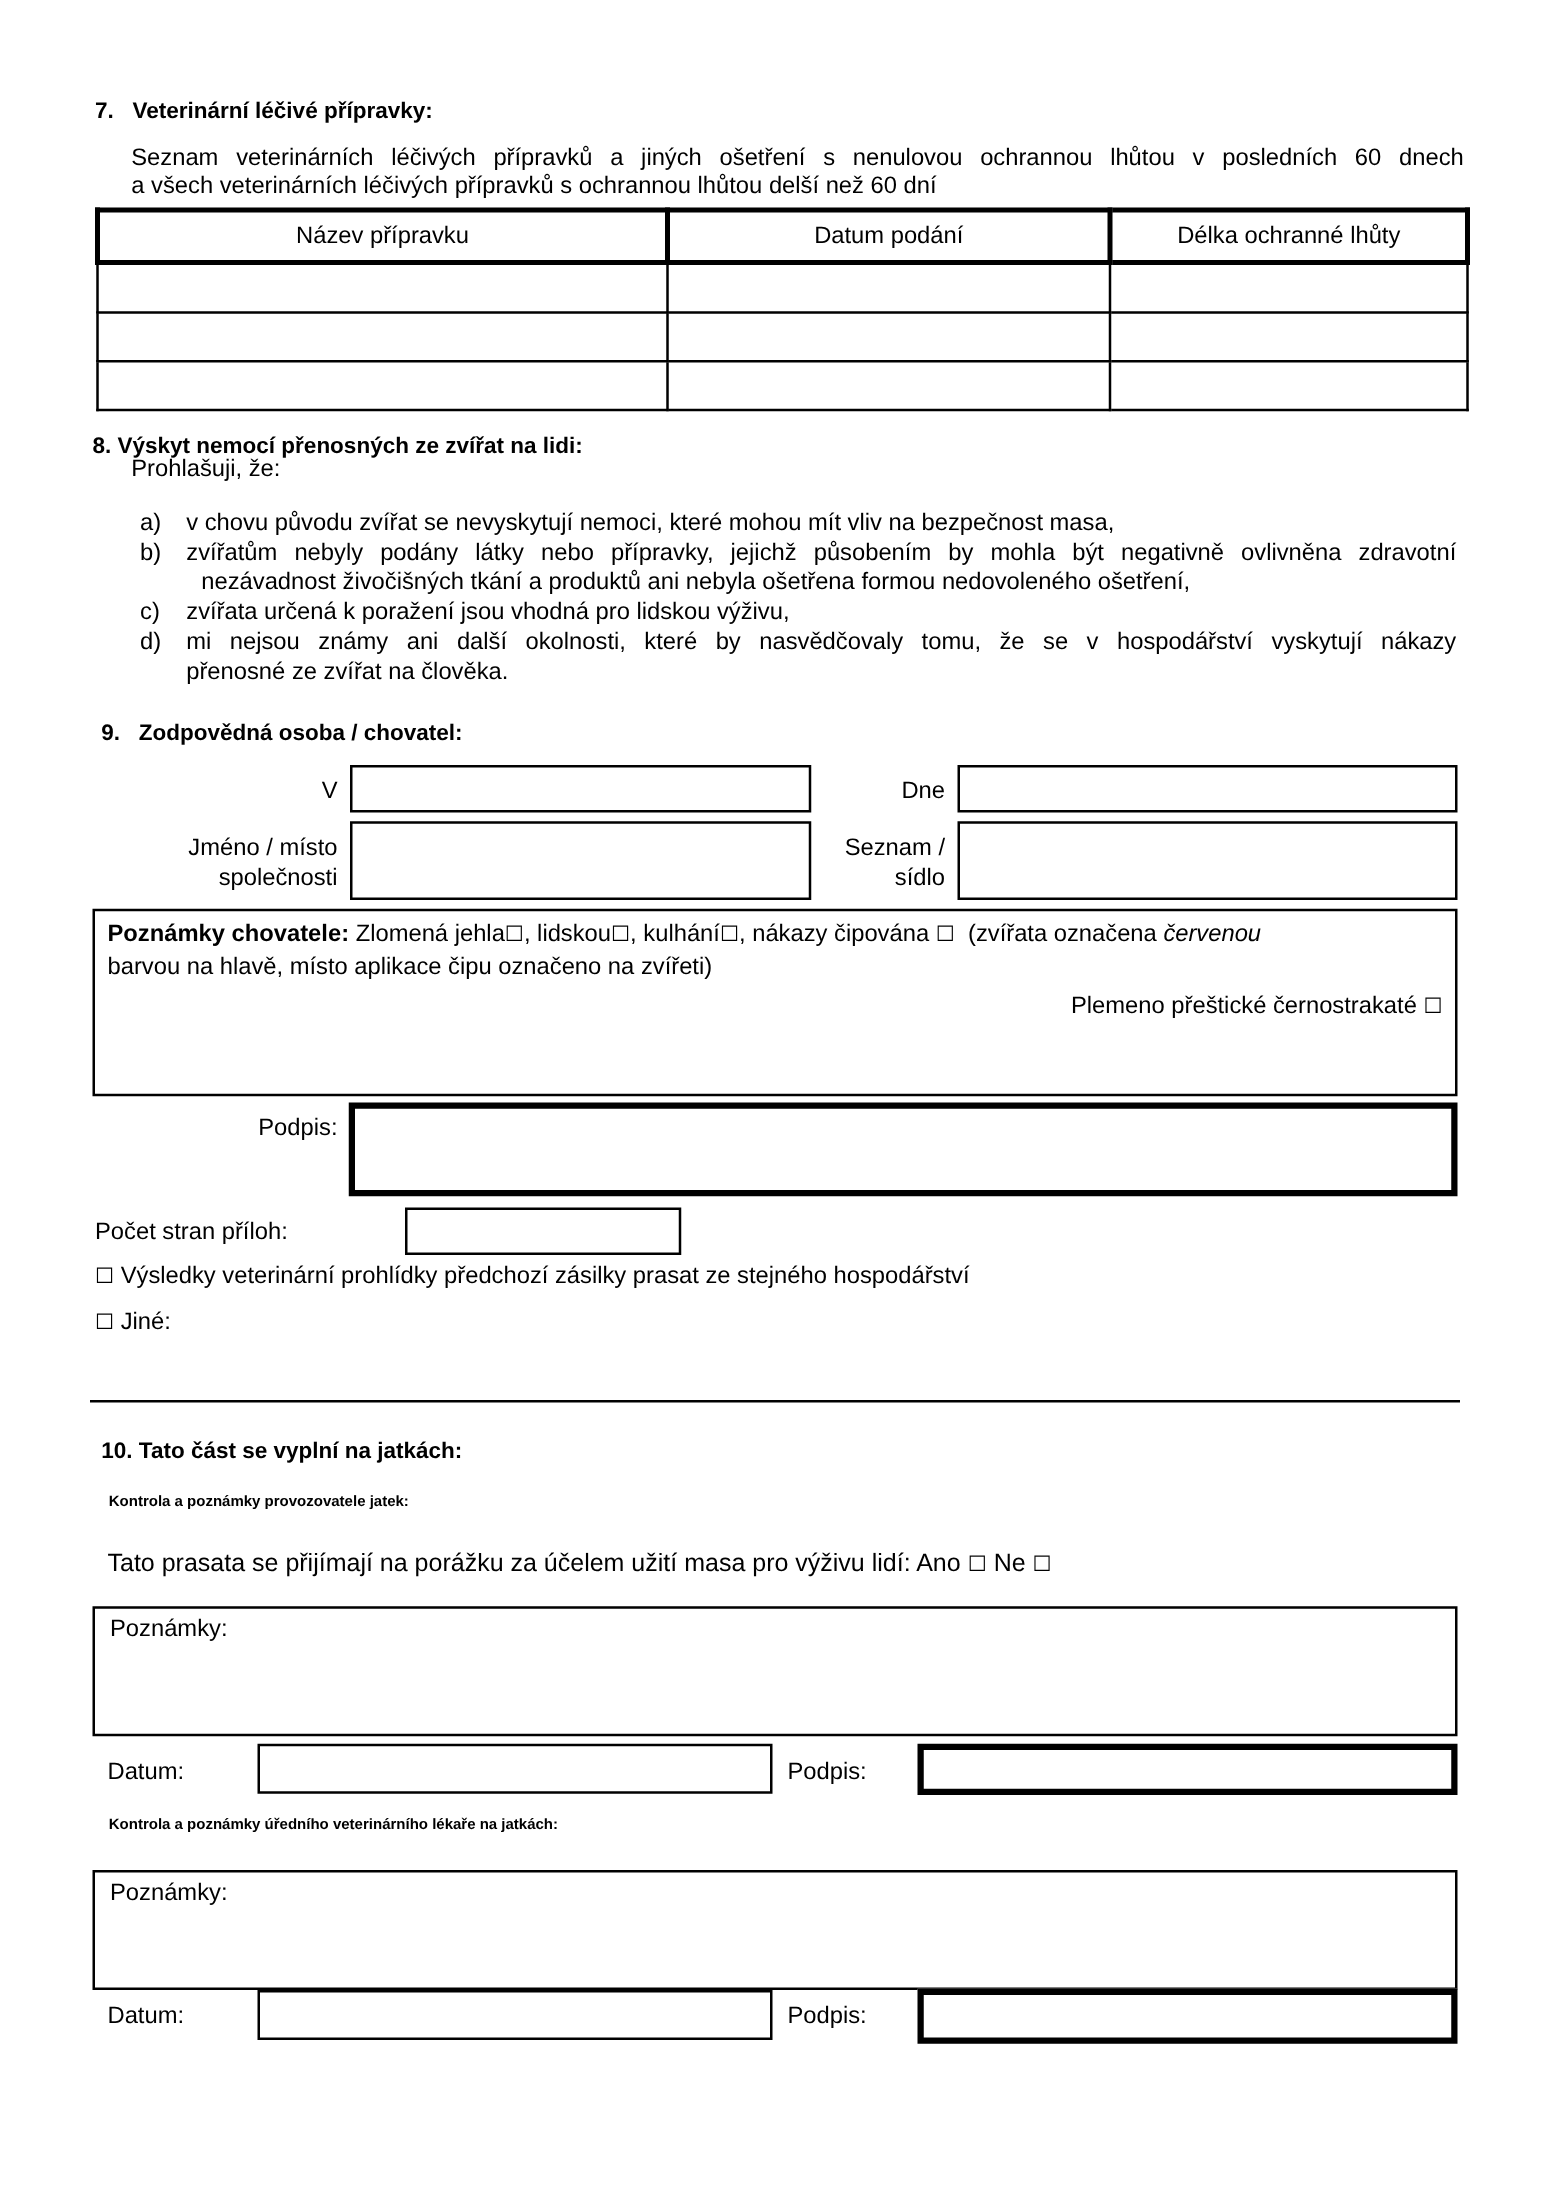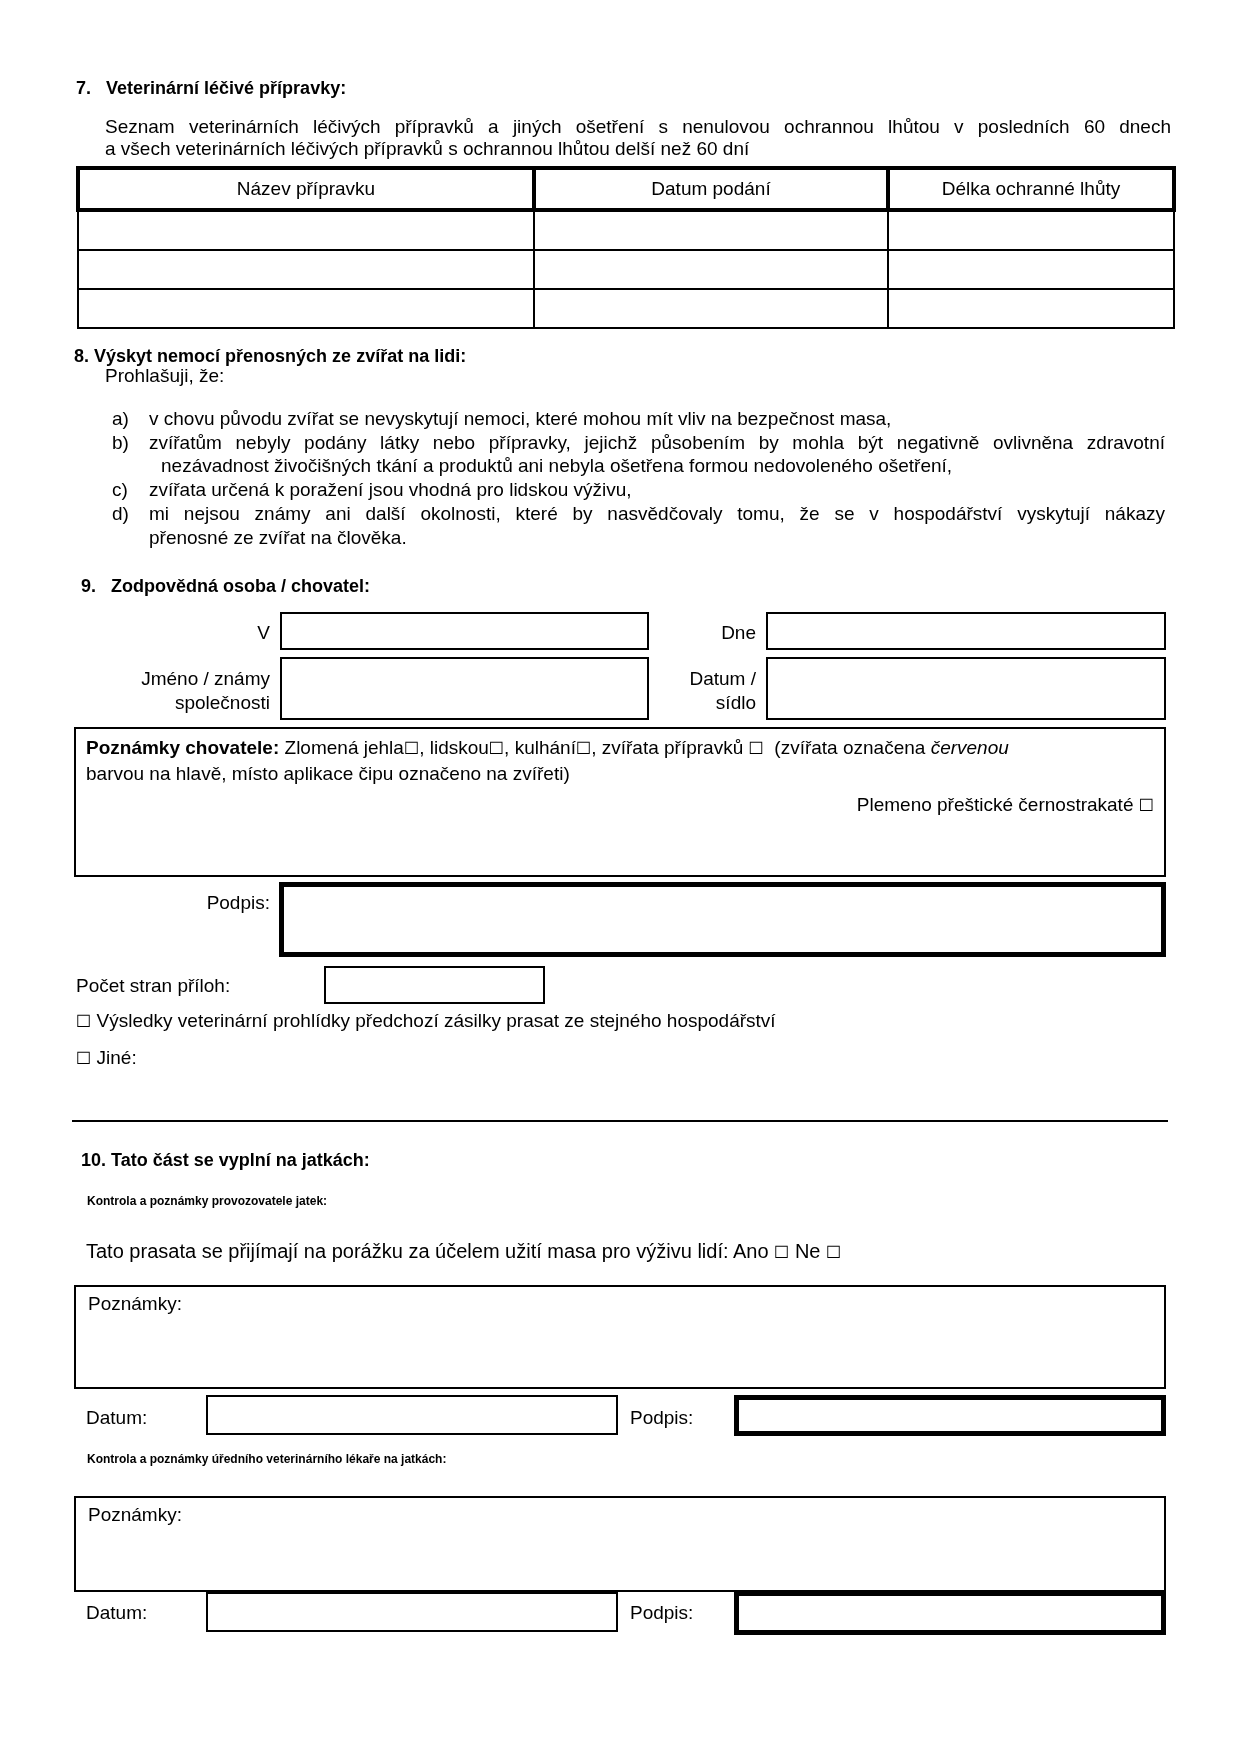--- a/index.html
+++ b/index.html
@@ -85,38 +85,38 @@
   <span>Zodpovědná osoba / chovatel:</span>
 </div>
 
 <div class="abs right" style="left:150px; top:622px; width:120px;">V</div>
 <div class="box" style="left:280px; top:612px; width:369px; height:38px;"></div>
 
 <div class="abs right" style="left:650px; top:622px; width:106px;">Dne</div>
 <div class="box" style="left:766px; top:612px; width:400px; height:38px;"></div>
 
 <div class="abs right" style="left:100px; top:667px; width:170px; line-height:24px;">
-  <div>Jméno / známy</div>
+  <div>Jméno / místo</div>
   <div>společnosti</div>
 </div>
 <div class="box" style="left:280px; top:657px; width:369px; height:63px;"></div>
 
 <div class="abs right" style="left:650px; top:667px; width:106px; line-height:24px;">
-  <div>Datum /</div>
+  <div>Seznam /</div>
   <div>sídlo</div>
 </div>
 <div class="box" style="left:766px; top:657px; width:400px; height:63px;"></div>
 
 <div class="box" style="left:74px; top:727px; width:1092px; height:150px; padding:6px 10px; line-height:25px;">
   <div>
     <b>Poznámky chovatele:</b>
     <span>Zlomená jehla</span><span class="cb">☐</span>,
     <span>lidskou</span><span class="cb">☐</span>,
     <span>kulhání</span><span class="cb">☐</span>,
-    <span>zvířata přípravků</span>
+    <span>nákazy čipována</span>
     <span class="cb">☐</span>&nbsp;
     <span>(zvířata označena </span><i>červenou</i>
   </div>
   <div>barvou na hlavě, místo aplikace čipu označeno na zvířeti)</div>
   <div style="margin-top:6px;text-align:right;">
     <span>Plemeno přeštické černostrakaté</span>
     <span class="cb">☐</span>
   </div>
 </div>
 

